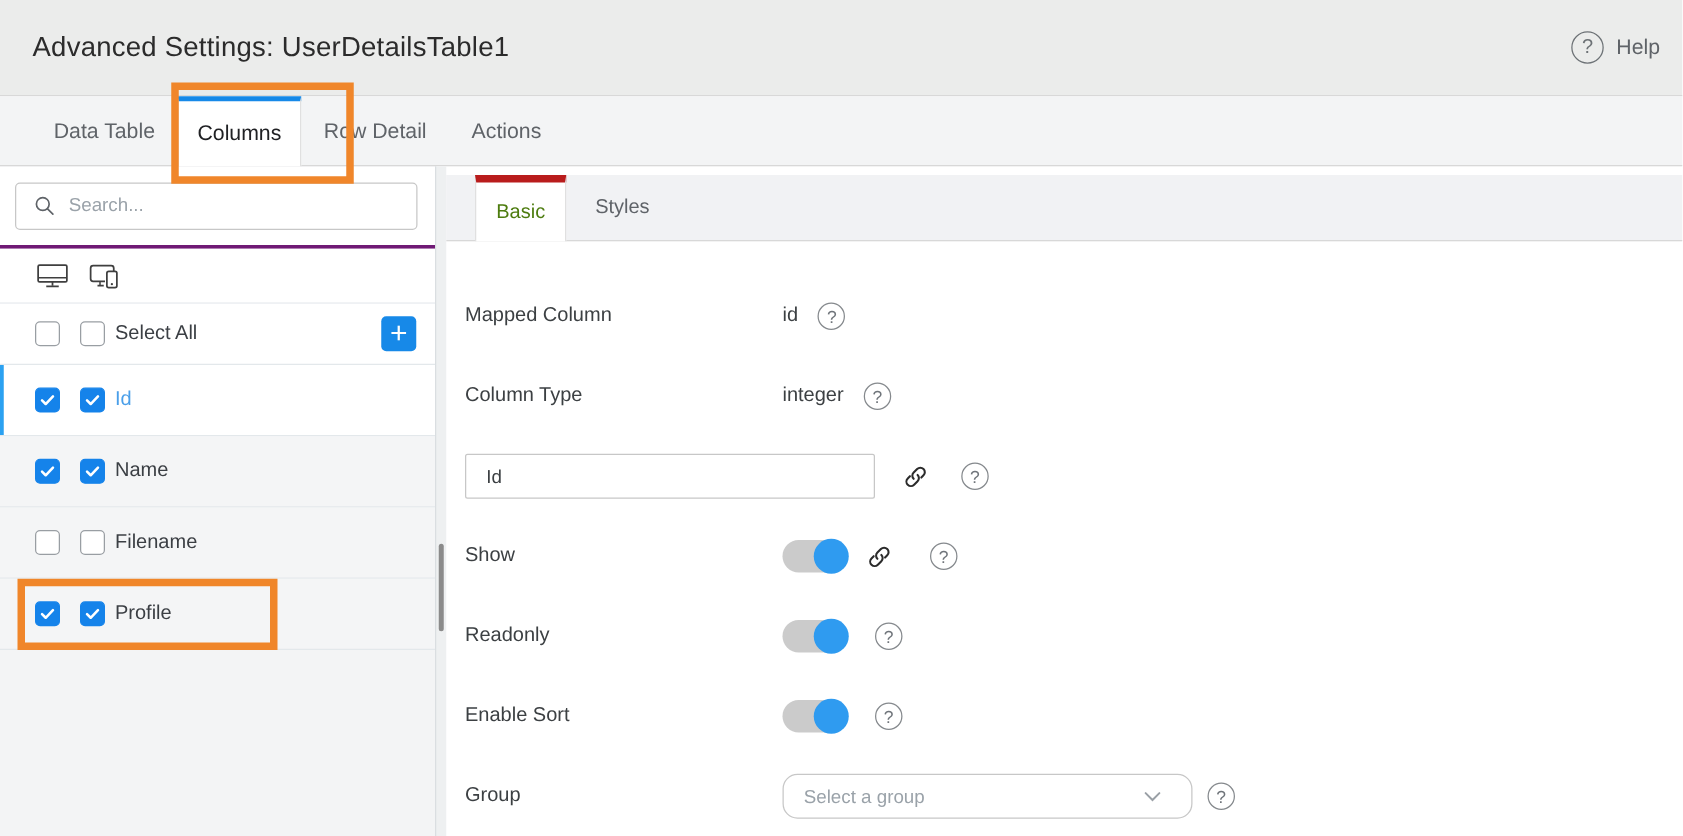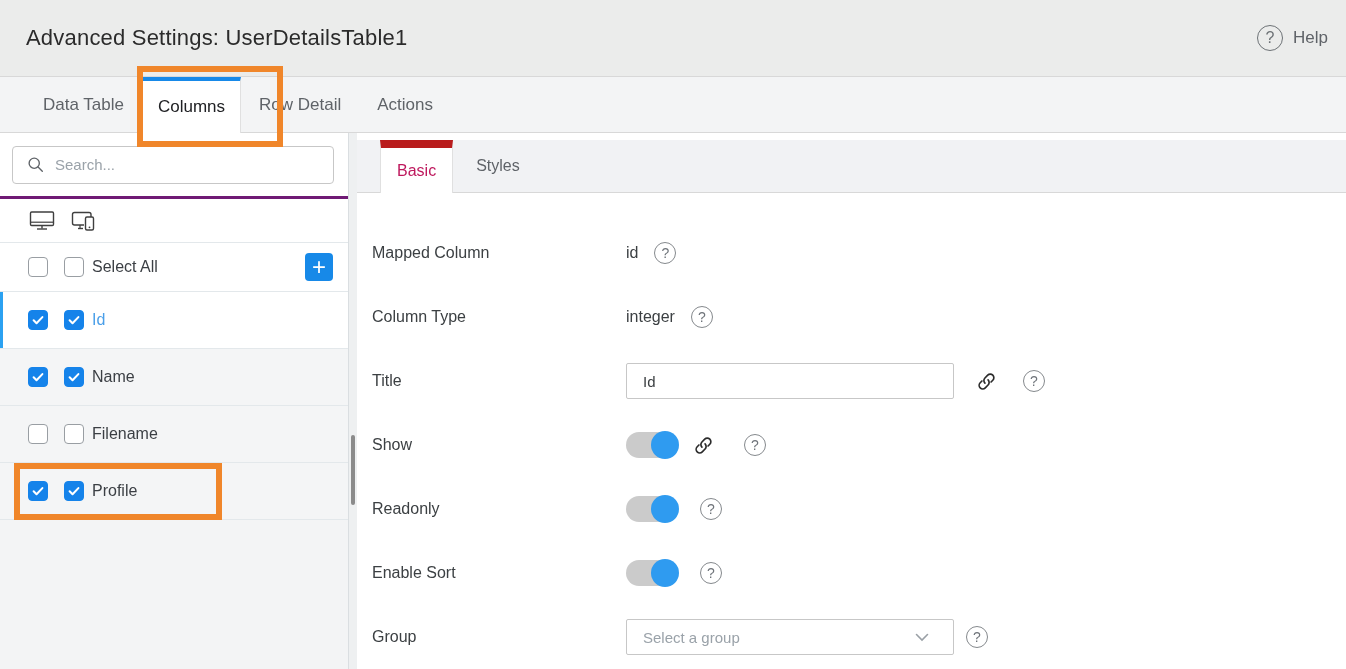--- a/index.html
+++ b/index.html
@@ -88,43 +88,43 @@
 
   
   .main { flex: 1; display: flex; flex-direction: column; background: #fff; min-width: 0; }
   .main-gap { height: 14px; background: #fff; }
   .panel-tabbar {
     height: 53px; background: #f1f2f4; border-bottom: 1px solid #d8d8d8;
     display: flex; align-items: stretch; padding-left: 23px;
   }
   .ptab { padding: 0 23px; font-size: 16px; color: #5f6368; display: flex; align-items: center; cursor: pointer; }
   .ptab.active {
-    background: #fff; color: #be185d;
+    background: #fff; color: #4d7c0f;
     border-left: 1px solid #e0e0e0; border-right: 1px solid #e0e0e0;
-    border-top: 8px solid #b91c1c; margin-bottom: -1px; z-index: 2; padding: 15px 16px;
+    border-top: 6px solid #b91c1c; margin-bottom: -1px; z-index: 2; padding: 15px 16px;
   }
 
   
   .form { padding: 28px 0 0 15px; }
   .form-row { height: 64px; display: flex; align-items: center; }
   .form-label { width: 254px; font-size: 16px; color: #3c4043; flex: none; }
   .form-value { font-size: 16px; color: #3c4043; }
 
   .text-input {
     width: 328px; height: 36px; border: 1px solid #c7c7c7; border-radius: 2px;
     font-size: 15px; color: #3c4043; padding-left: 16px; outline: none;
     font-family: "Liberation Sans", sans-serif; background: #fff;
   }
 
   .toggle { width: 52px; height: 26px; background: #cbcbcb; border-radius: 13px; position: relative; cursor: pointer; flex: none; }
   .toggle .knob { position: absolute; width: 28px; height: 28px; border-radius: 50%; top: -1px; background: #2f9bf0; }
   .toggle.on .knob { right: -1px; }
 
   .select-box {
-    width: 328px; height: 36px; border: 1px solid #c7c7c7; border-radius: 2px;
+    width: 328px; height: 36px; border: 1px solid #c7c7c7; border-radius: 12px;
     display: flex; align-items: center; background: #fff; cursor: pointer;
   }
   .select-box .sel-text { font-size: 15px; color: #9aa2a9; margin-left: 16px; flex: 1; }
   .select-box svg { margin-right: 12px; }
 
   .help-ic {
     width: 22px; height: 22px; border: 1.3px solid #85898d; border-radius: 50%;
     color: #6f747a; font-size: 14px; display: inline-flex; align-items: center; justify-content: center;
     flex: none; cursor: pointer;
   }
@@ -257,21 +257,20 @@
           <div class="form-label">Mapped Column</div>
           <span class="form-value">id</span>
           <span class="help-ic" style="margin-left: 16px;">?</span>
         </div>
         <div class="form-row">
           <div class="form-label">Column Type</div>
           <span class="form-value">integer</span>
           <span class="help-ic" style="margin-left: 16px;">?</span>
         </div>
         <div class="form-row">
-          <div class="form-label">Title</div>
           <input class="text-input" value="Id" style="">
           <span class="link-ic" style="margin-left: 22px;">
             <svg width="21" height="21" viewBox="0 0 24 24">
               <path d="M10.2 13.8a4.1 4.1 0 0 1 0-5.8l3.2-3.2a4.1 4.1 0 0 1 5.8 5.8l-2 2" stroke="#2b2b2b" stroke-width="1.9" fill="none" stroke-linecap="round"></path>
               <path d="M13.8 10.2a4.1 4.1 0 0 1 0 5.8l-3.2 3.2a4.1 4.1 0 0 1-5.8-5.8l2-2" stroke="#2b2b2b" stroke-width="1.9" fill="none" stroke-linecap="round"></path>
             </svg>
           </span>
           <span class="help-ic" style="margin-left: 26px;">?</span>
         </div>
         <div class="form-row">

